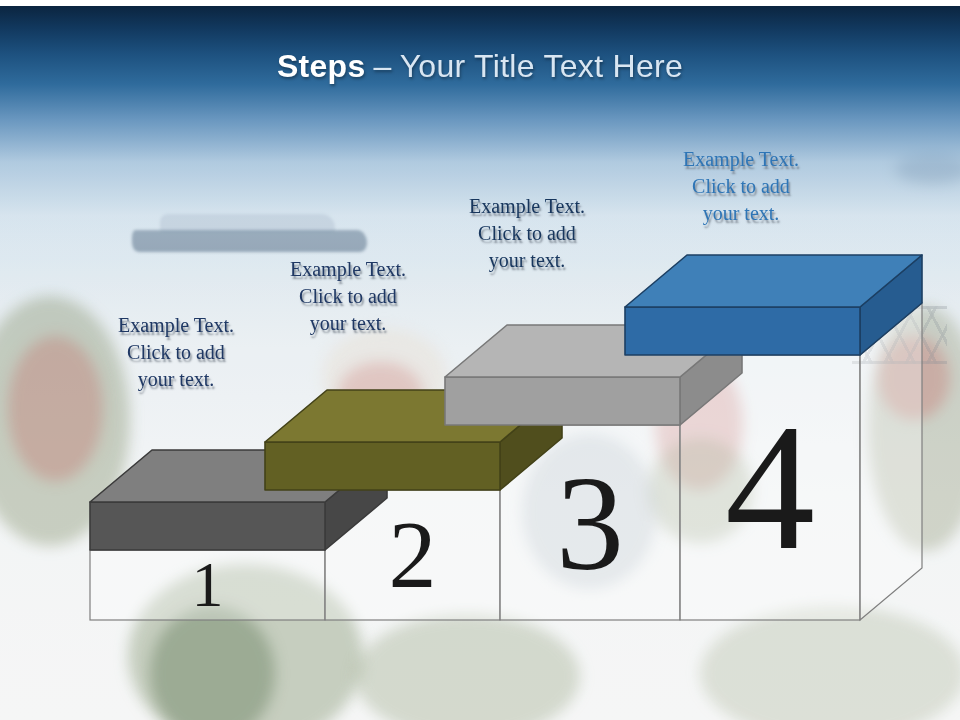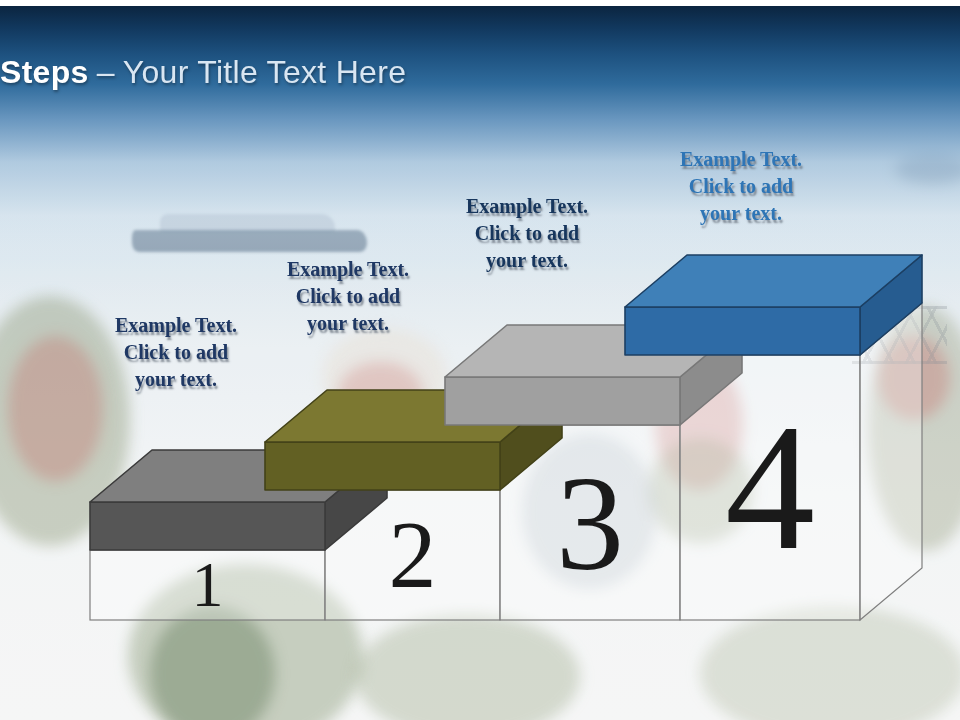--- a/index.html
+++ b/index.html
@@ -41,34 +41,34 @@
   
   .header-fade{
     position:absolute;left:0;top:6px;right:0;height:300px;pointer-events:none;
     background:linear-gradient(180deg,
       #0b2540 0%, #123a61 8%, #1d517f 16%, #2f6b9c 26%,
       rgba(90,140,185,0.85) 38%, rgba(150,185,215,0.55) 52%,
       rgba(205,225,240,0.28) 70%, rgba(235,243,249,0) 100%);
   }
   
   .title{
-    position:absolute;left:0;top:54px;width:100%;margin:0;text-align:left;
+    position:absolute;left:0;top:48px;width:100%;margin:0;text-align:center;
     font-size:32px;font-weight:400;letter-spacing:0.3px;
     text-shadow:1px 2px 3px rgba(0,0,0,0.35);
   }
   .title .emph{font-weight:700;}
   .title .sep{margin:0 8px;}
   
   svg.diagram{position:absolute;left:0;top:0;}
   .col{fill:rgba(255,255,255,0.32);stroke-width:1.2;}
   .face{stroke-width:1.6;stroke-linejoin:round;}
   
   .step-label{
     position:absolute;width:190px;text-align:center;white-space:pre-line;
-    font-family:"Liberation Serif",serif;font-weight:700;font-size:20px;line-height:27px;
+    font-family:"Liberation Serif",serif;font-weight:400;font-size:20px;line-height:27px;
     text-shadow:1.5px 2.5px 2px rgba(100,110,122,0.75);
   }
   .lbl1{left:81px;top:312px;}
   .lbl2{left:253px;top:256px;}
   .lbl3{left:432px;top:193px;}
   .lbl4{left:646px;top:146px;}
   .step-number{
     position:absolute;display:flex;align-items:center;justify-content:center;
     font-family:"Liberation Serif",serif;font-weight:400;line-height:1;
   }

